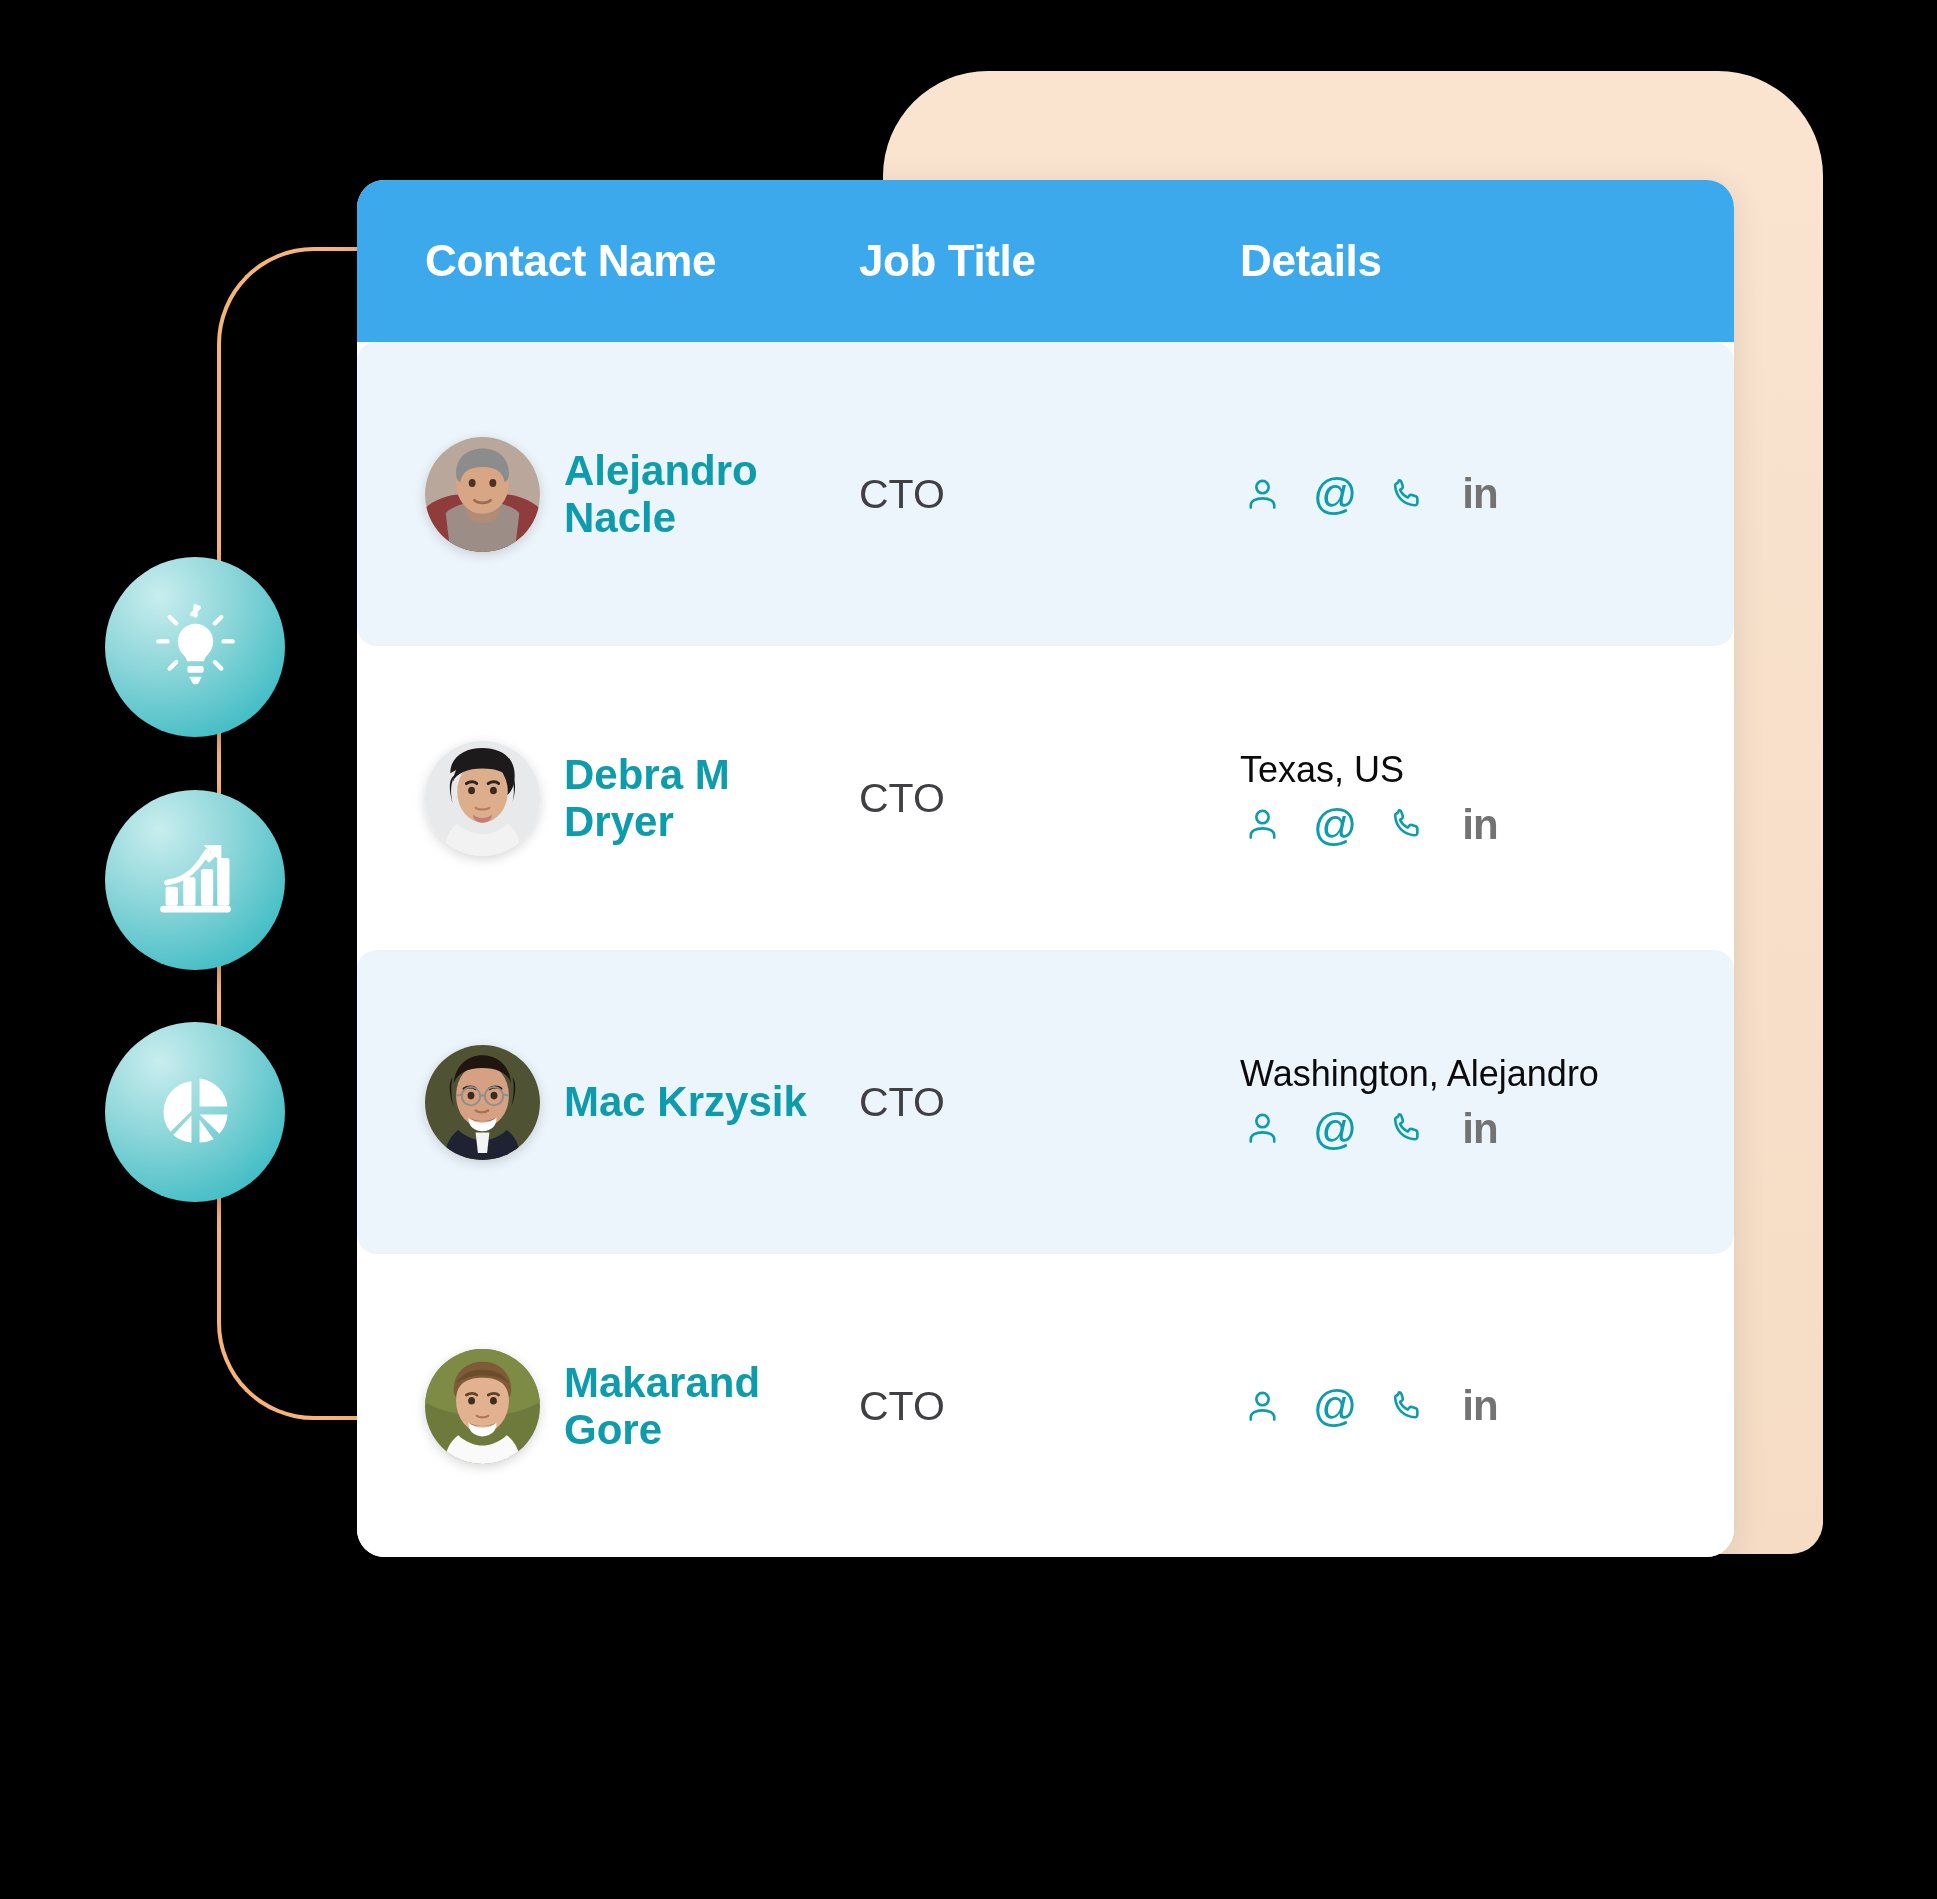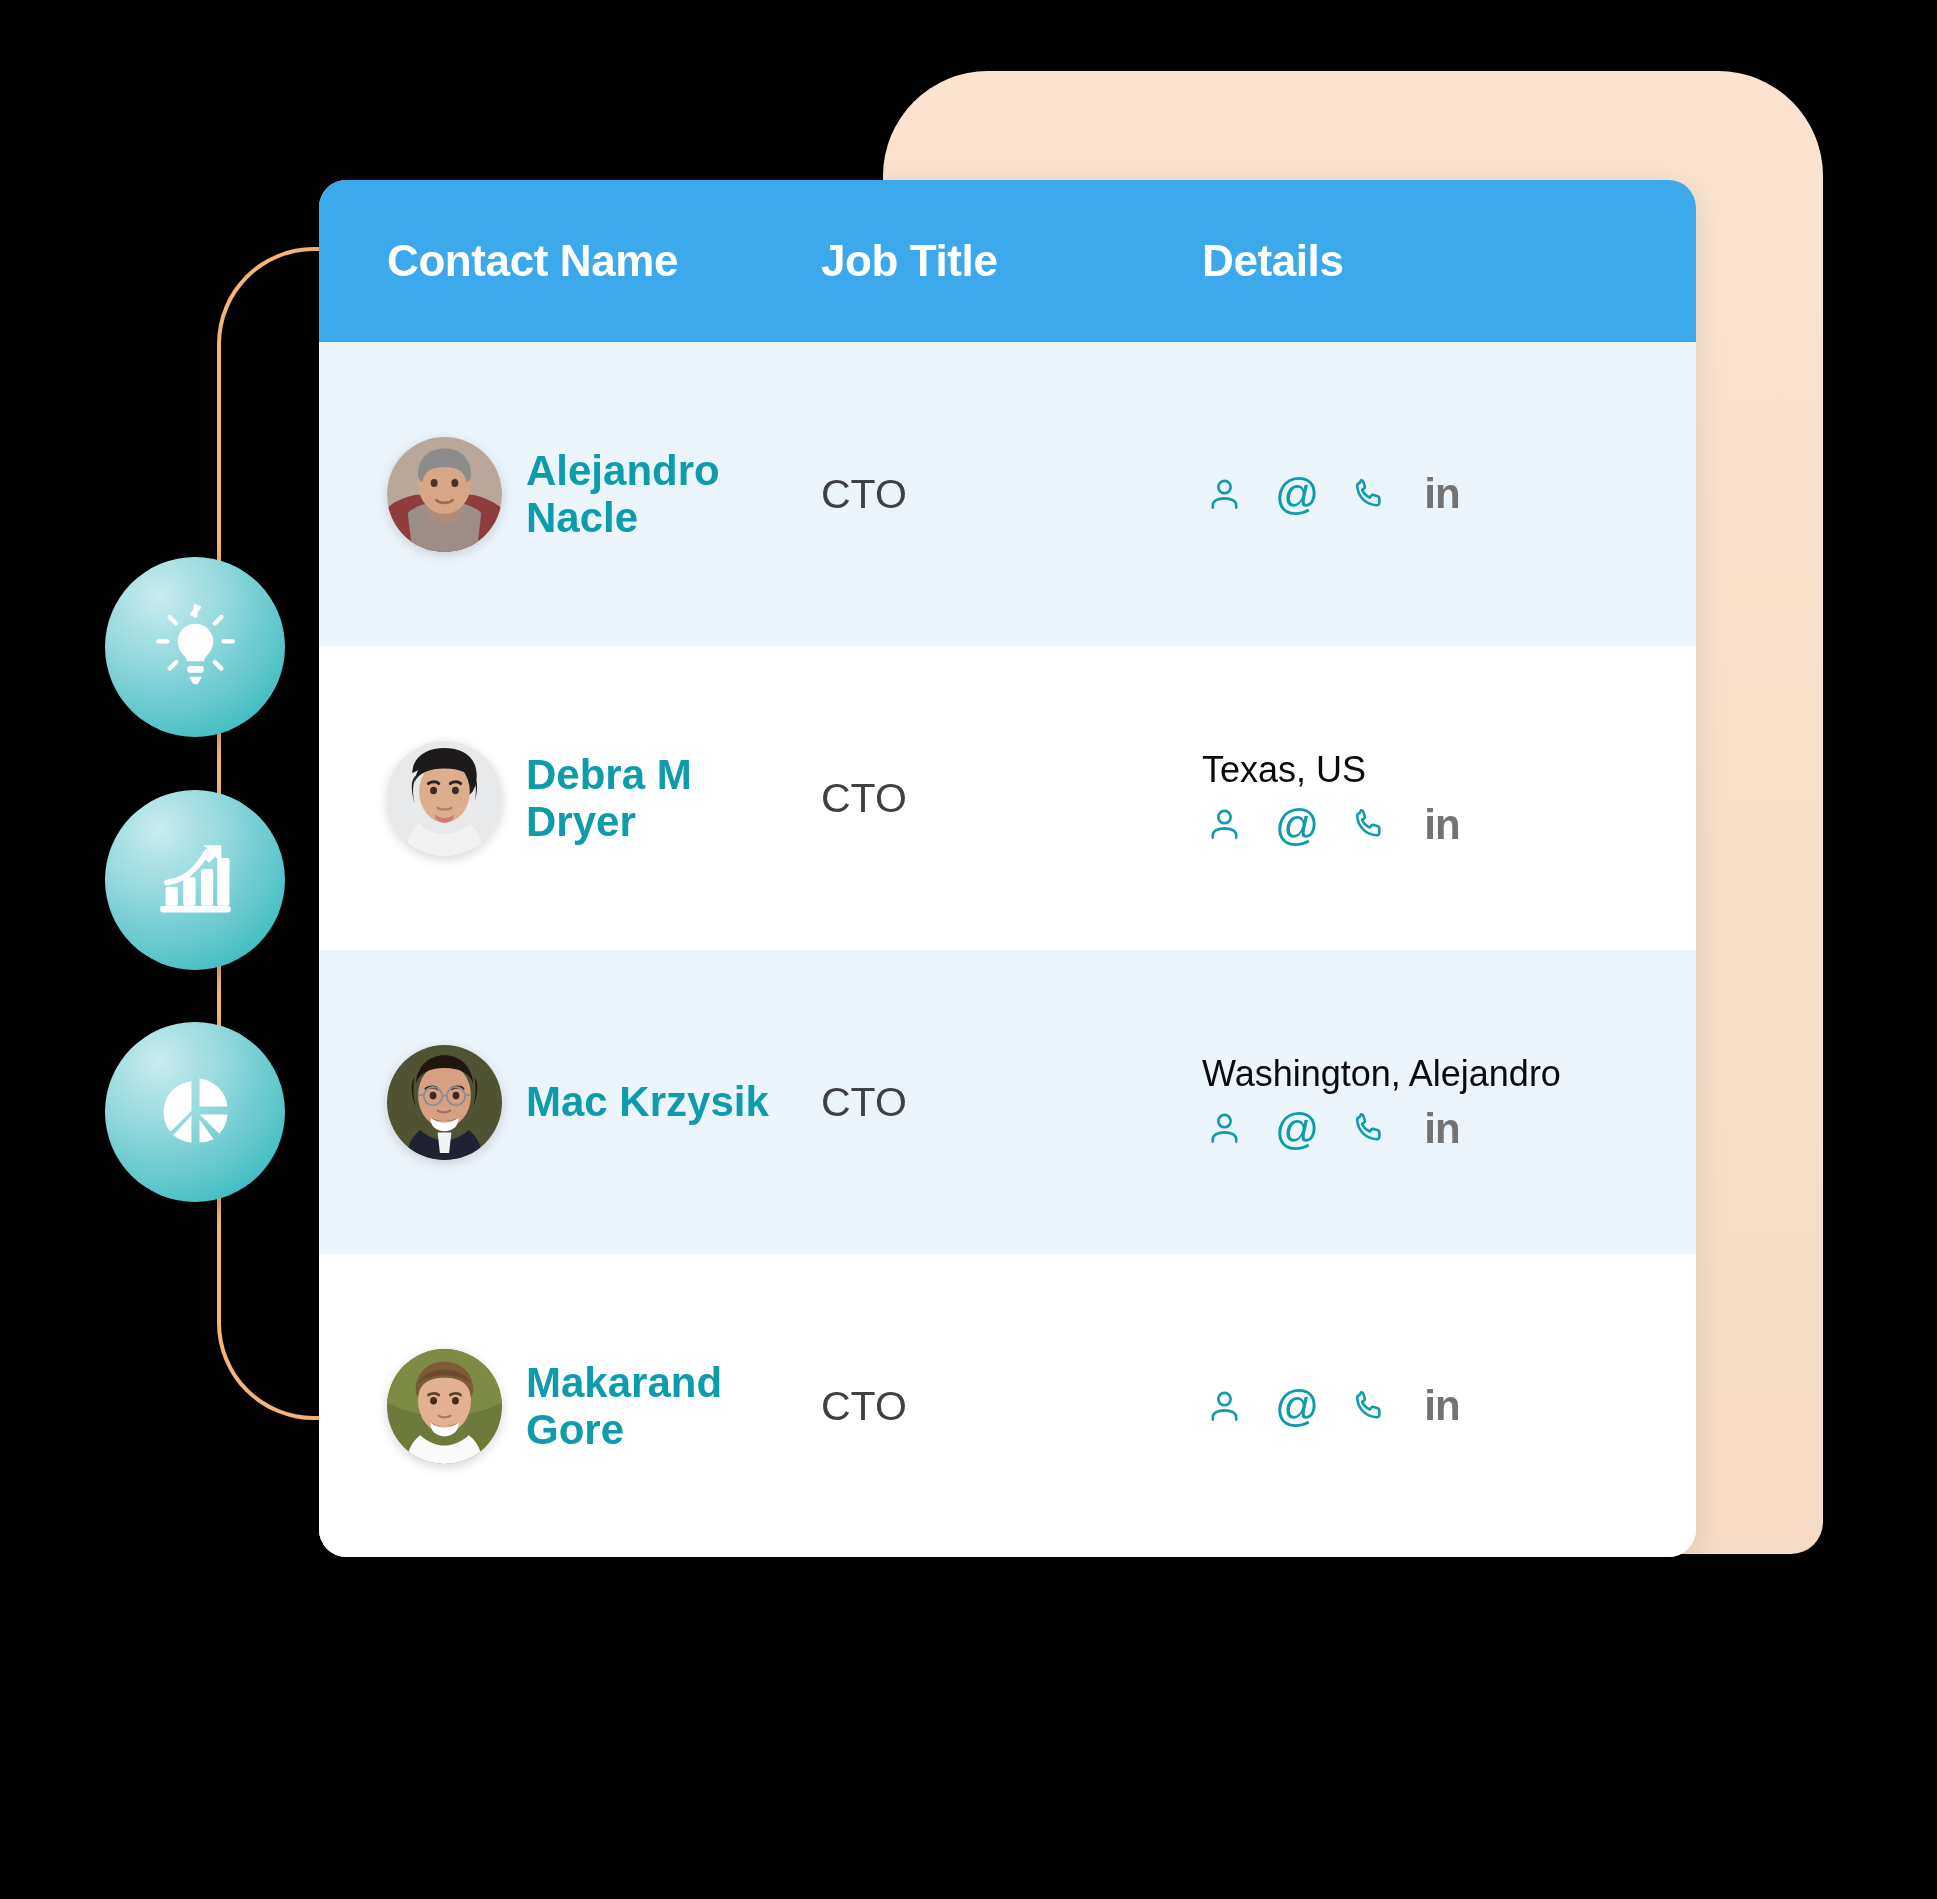--- a/index.html
+++ b/index.html
@@ -27,21 +27,21 @@
     width:162px; height:1173px;
     border:4.9px solid #F7B478;
     border-right:none;
     border-radius:97px 0 0 97px;
     background:transparent;
   }
 
   
   .table-card{
     position:absolute;
-    left:319px; top:180px;
+    left:357px; top:180px;
     width:1377px; height:1377px;
     background:#FFFFFF;
     border-radius:27.5px;
     overflow:hidden;
     box-shadow:0 6.5px 32px rgba(0,0,0,0.10);
   }
 
   
   .thead{
     display:flex; align-items:center;
@@ -56,20 +56,21 @@
   }
   .col-name  { width:502px; padding-left:68px; }
   .col-job   { width:365px; }
   .col-det   { flex:1; padding-left:16px; }
 
   
   .row{
     display:flex; align-items:center;
     height:304px;
     padding-left:68px;
+    border-radius:20px;
   }
   .row.alt { background:#EDF5FC; }
   .row.plain { background:#FFFFFF; }
 
   .cell-name{ width:434px; display:flex; align-items:center; gap:24px; }
   .cell-job { width:365px; }
   .cell-det { flex:1; padding-left:16px; }
 
   .avatar{
     width:115px; height:115px;

